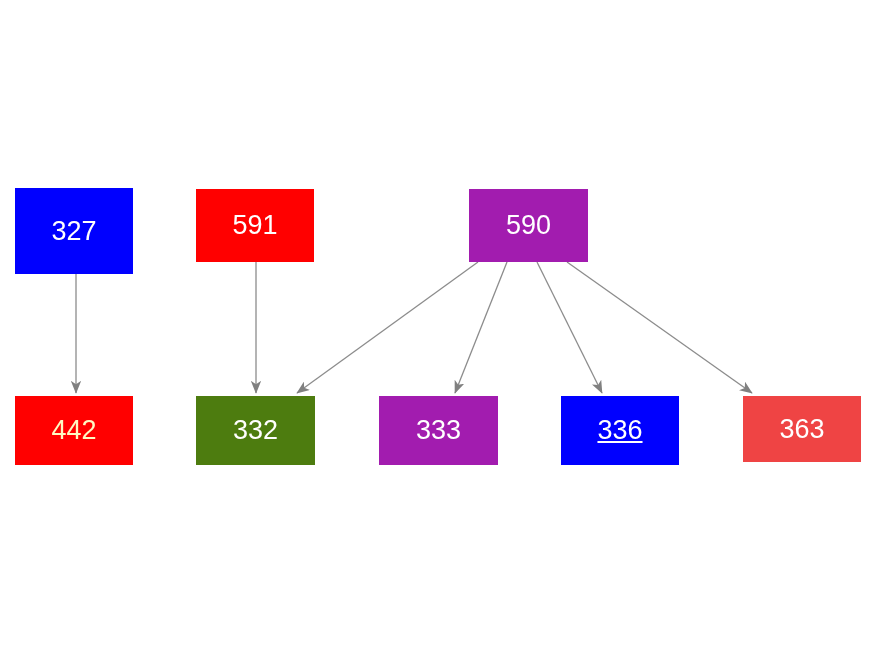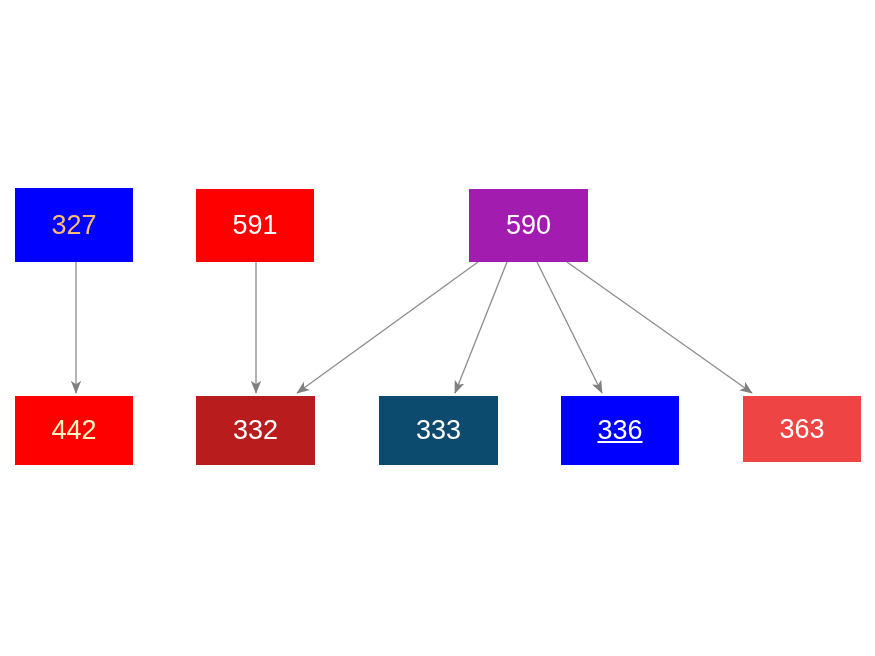--- a/index.html
+++ b/index.html
@@ -54,36 +54,36 @@
     <g id="edges-group">
         <line x1="76" y1="262" x2="76" y2="393" stroke="#8c8c8c" stroke-width="1.3" marker-end="url(#arrowhead)"></line>
         <line x1="256" y1="262" x2="256" y2="393" stroke="#8c8c8c" stroke-width="1.3" marker-end="url(#arrowhead)"></line>
         <line x1="478" y1="262" x2="297" y2="393" stroke="#8c8c8c" stroke-width="1.3" marker-end="url(#arrowhead)"></line>
         <line x1="507" y1="262" x2="455" y2="393" stroke="#8c8c8c" stroke-width="1.3" marker-end="url(#arrowhead)"></line>
         <line x1="537" y1="262" x2="602" y2="393" stroke="#8c8c8c" stroke-width="1.3" marker-end="url(#arrowhead)"></line>
         <line x1="567" y1="262" x2="752" y2="393" stroke="#8c8c8c" stroke-width="1.3" marker-end="url(#arrowhead)"></line>
       </g>
   </svg>
   <div id="nodes-group">
-      <div class="node" style="left: 15px; top: 188px; width: 118px; height: 74px; background: rgb(0, 0, 255); color: #fdba74;">
+      <div class="node" style="left: 15px; top: 188px; width: 118px; height: 86px; background: rgb(0, 0, 255); color: #ffffff;">
         <span class="node-label">327</span>
       </div>
       <div class="node" style="left: 196px; top: 189px; width: 118px; height: 73px; background: rgb(255, 0, 0); color: rgb(255, 255, 255); text-align: right;">
         <span class="node-label">591</span>
       </div>
       <div class="node" style="left: 469px; top: 189px; width: 119px; height: 73px; background: #a21caf; color: rgb(255, 255, 255);">
         <span class="node-label">590</span>
       </div>
       <div class="node" style="left: 15px; top: 396px; width: 118px; height: 69px; background: rgb(255, 0, 0); color: #fef9c3;">
         <span class="node-label">442</span>
       </div>
-      <div class="node" style="left: 196px; top: 396px; width: 119px; height: 69px; background: #b91c1c; color: rgb(255, 255, 255);">
+      <div class="node" style="left: 196px; top: 396px; width: 119px; height: 69px; background: #4d7c0f; color: rgb(255, 255, 255);">
         <span class="node-label">332</span>
       </div>
-      <div class="node" style="left: 379px; top: 396px; width: 119px; height: 69px; background: #0c4a6e; color: rgb(255, 255, 255);">
+      <div class="node" style="left: 379px; top: 396px; width: 119px; height: 69px; background: #a21caf; color: rgb(255, 255, 255);">
         <span class="node-label">333</span>
       </div>
       <div class="node" style="left: 561px; top: 396px; width: 118px; height: 69px; background: rgb(0, 0, 255); color: #ffffff; text-decoration: underline;">
         <span class="node-label">336</span>
       </div>
       <div class="node" style="left: 743px; top: 396px; width: 118px; height: 66px; background: #ef4444; color: rgb(255, 255, 255);">
         <span class="node-label">363</span>
       </div>
     </div>
 </div>

